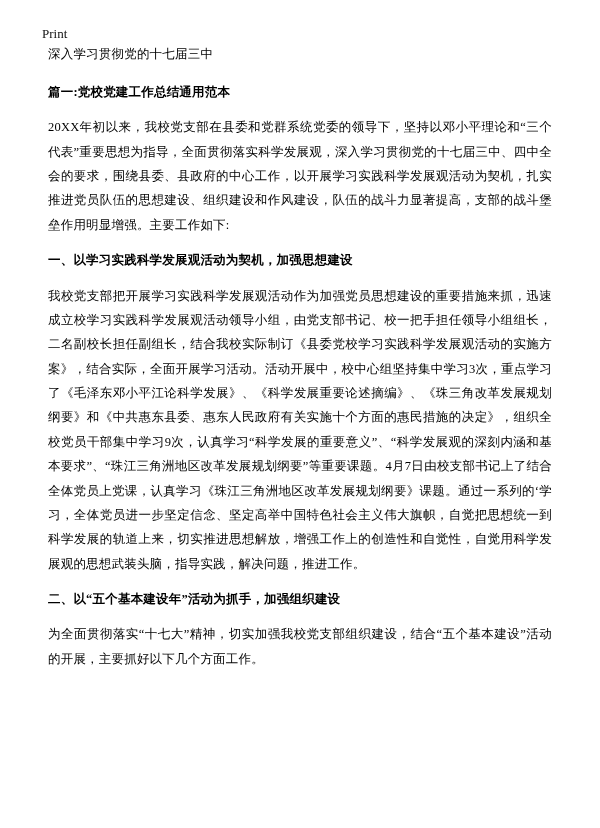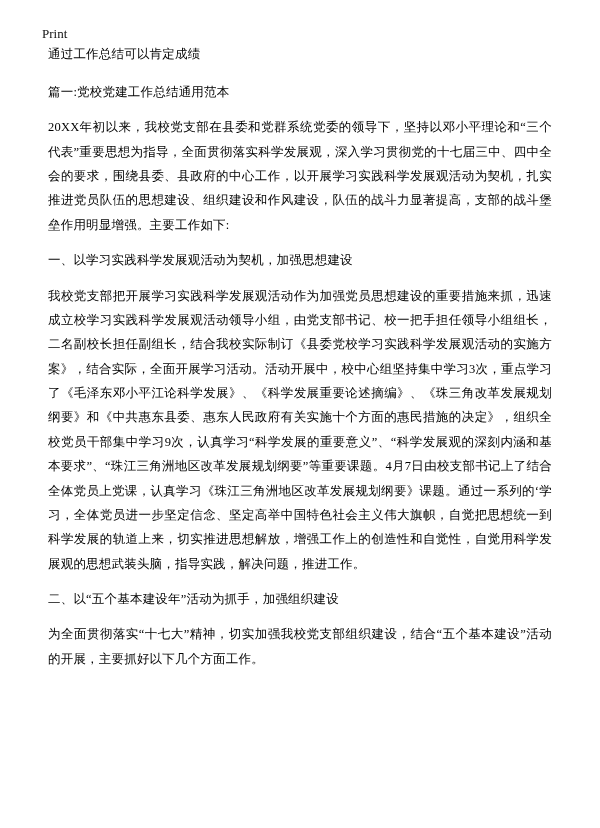--- a/index.html
+++ b/index.html
@@ -45,21 +45,21 @@
   p.para {
     font-size: 12.5px;
     line-height: 1.95;
     margin: 0 0 11px 0;
     text-align: justify;
     text-justify: inter-ideograph;
     letter-spacing: 0.2px;
   }
   p.heading {
     font-size: 12.5px;
-    font-weight: normal;
+    font-weight: bold;
     line-height: 1.95;
     margin: 0 0 11px 0;
     text-align: left;
     letter-spacing: 0.2px;
   }
   p.subtitle {
     font-size: 12.5px;
     line-height: 1.95;
     margin: 0 0 14px 0;
     text-align: left;
@@ -75,21 +75,21 @@
 
 <div class="page">
 
   <div class="print-bar">
     <span>Print</span>
   </div>
 
   <div class="content">
 
     <div class="clip">
-      <p class="subtitle">通过工作总结可以肯定成绩</p>
+      <p class="subtitle">深入学习贯彻党的十七届三中</p>
       <p class="heading">篇一:党校党建工作总结通用范本</p>
       <p class="para">20XX年初以来，我校党支部在县委和党群系统党委的领导下，坚持以邓小平理论和“三个代表”重要思想为指导，全面贯彻落实科学发展观，深入学习贯彻党的十七届三中、四中全会的要求，围绕县委、县政府的中心工作，以开展学习实践科学发展观活动为契机，扎实推进党员队伍的思想建设、组织建设和作风建设，队伍的战斗力显著提高，支部的战斗堡垒作用明显增强。主要工作如下:</p>
       <p class="heading">一、以学习实践科学发展观活动为契机，加强思想建设</p>
       <p class="para">我校党支部把开展学习实践科学发展观活动作为加强党员思想建设的重要措施来抓，迅速成立校学习实践科学发展观活动领导小组，由党支部书记、校一把手担任领导小组组长，二名副校长担任副组长，结合我校实际制订《县委党校学习实践科学发展观活动的实施方案》，结合实际，全面开展学习活动。活动开展中，校中心组坚持集中学习3次，重点学习了《毛泽东邓小平江论科学发展》、《科学发展重要论述摘编》、《珠三角改革发展规划纲要》和《中共惠东县委、惠东人民政府有关实施十个方面的惠民措施的决定》，组织全校党员干部集中学习9次，认真学习“科学发展的重要意义”、“科学发展观的深刻内涵和基本要求”、“珠江三角洲地区改革发展规划纲要”等重要课题。4月7日由校支部书记上了结合全体党员上党课，认真学习《珠江三角洲地区改革发展规划纲要》课题。通过一系列的‘学习，全体党员进一步坚定信念、坚定高举中国特色社会主义伟大旗帜，自觉把思想统一到科学发展的轨道上来，切实推进思想解放，增强工作上的创造性和自觉性，自觉用科学发展观的思想武装头脑，指导实践，解决问题，推进工作。</p>
       <p class="heading">二、以“五个基本建设年”活动为抓手，加强组织建设</p>
       <p class="para">为全面贯彻落实“十七大”精神，切实加强我校党支部组织建设，结合“五个基本建设”活动的开展，主要抓好以下几个方面工作。</p>
 
     </div>
   </div>
 

